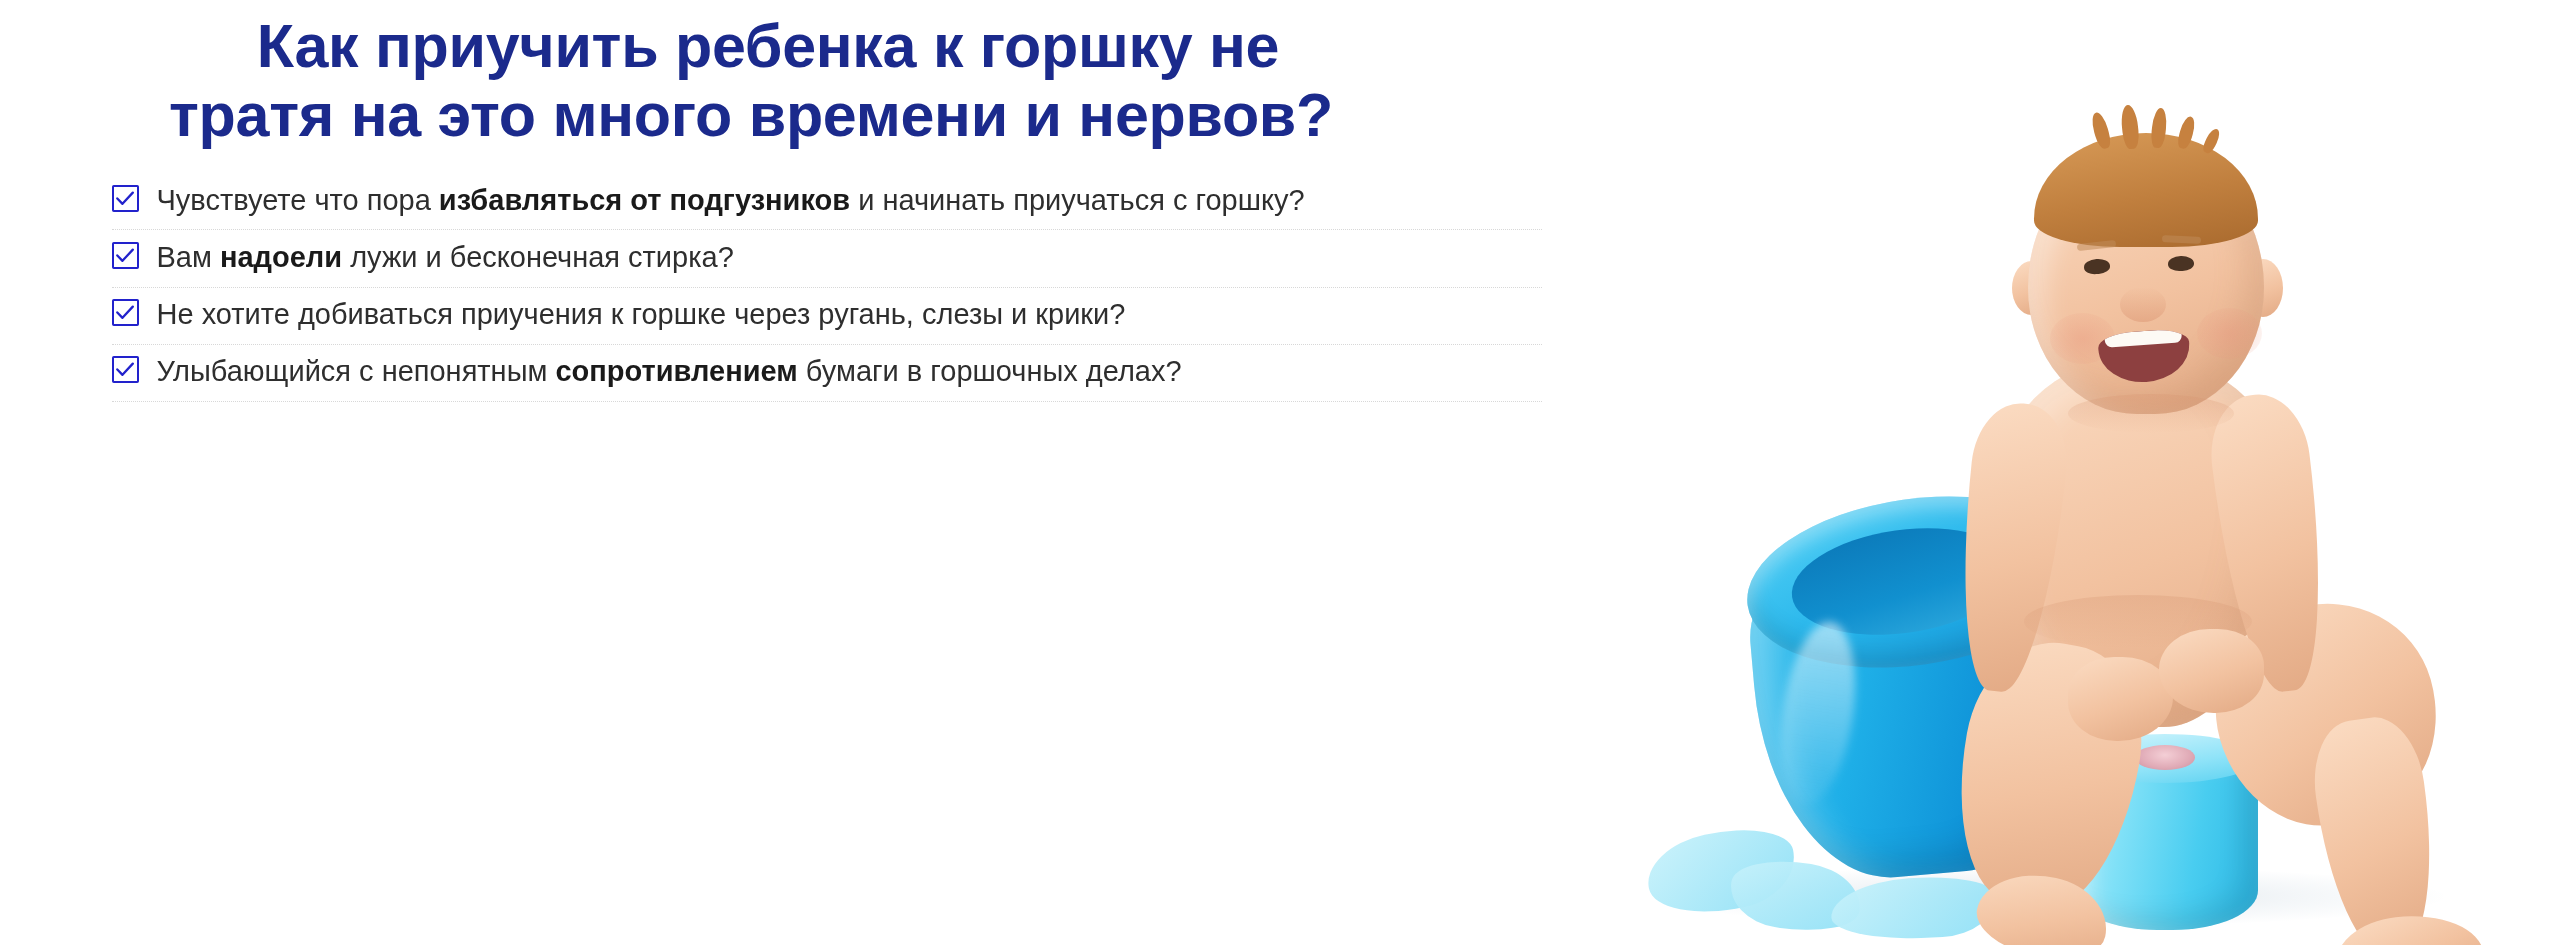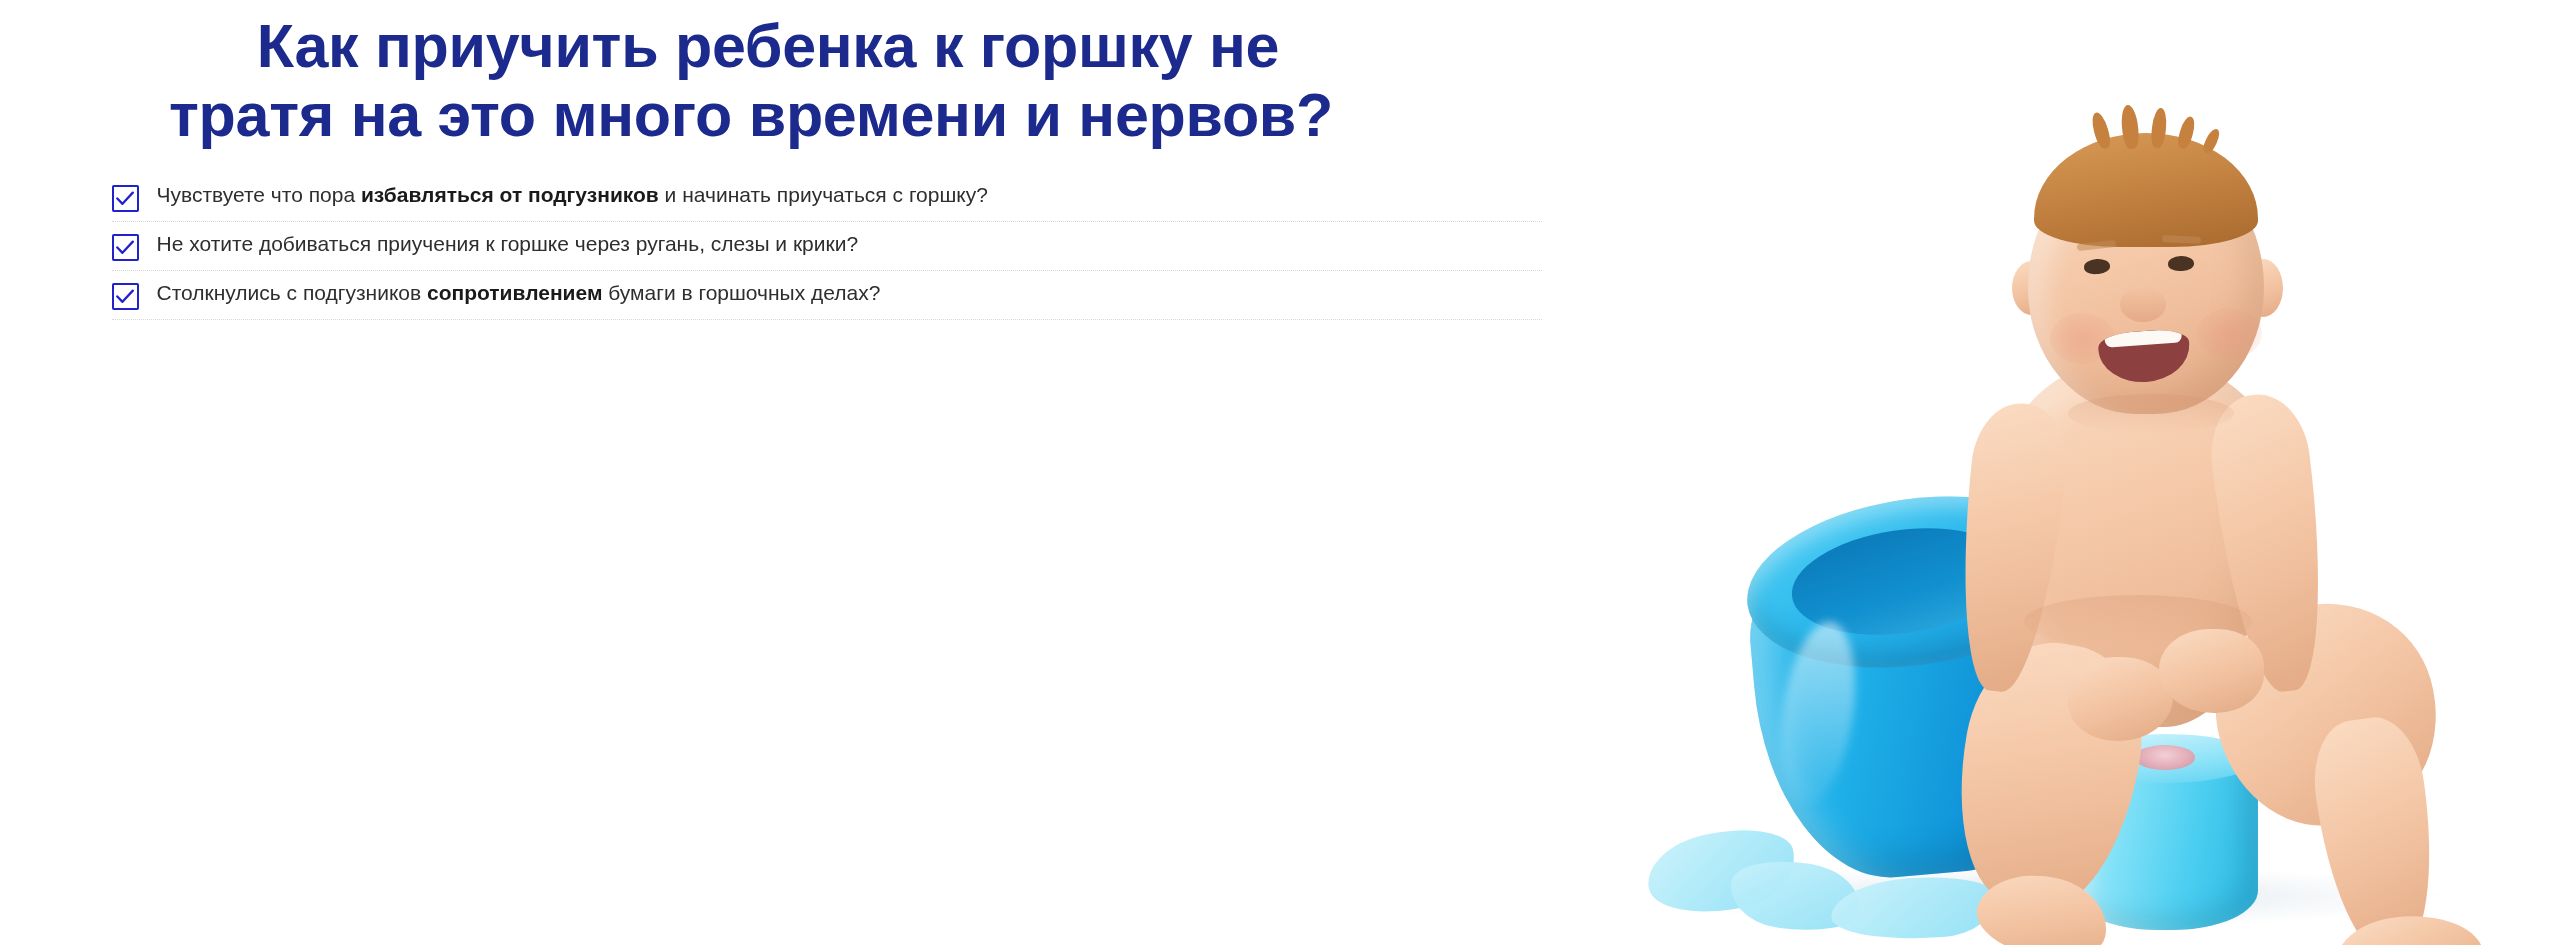--- a/index.html
+++ b/index.html
@@ -85,21 +85,21 @@
     background: #ffffff;
     display: inline-flex;
     align-items: center;
     justify-content: center;
     cursor: pointer;
   }
   .checkbox svg { display: block; }
 
   .check-text {
     font-family: "Liberation Sans", "DejaVu Sans", sans-serif;
-    font-size: 21px;
+    font-size: 29px;
     line-height: 1.42;
     color: #2e2e2e;
     font-weight: 400;
     max-width: 1244px;
   }
   .check-text b { font-weight: 700; color: #1a1a1a; }
 
   
   .photo-col {
     position: absolute;
@@ -343,41 +343,51 @@
         <span class="checkbox">
           <svg width="18.4" height="15" viewBox="0 0 21 17" aria-hidden="true">
             <path d="M1.5 8.4 L7.4 14.6 L19.2 1.8" fill="none" stroke="#2222cc" stroke-width="2.6" stroke-linecap="round" stroke-linejoin="round"></path>
           </svg>
         </span>
         <span class="check-text">
           <span>Чувствуете что пора </span><b>избавляться от подгузников</b><span> и начинать приучаться с горшку?</span>
         </span>
       </li>
 
-
-
       <li class="check-item">
         <span class="checkbox">
           <svg width="18.4" height="15" viewBox="0 0 21 17" aria-hidden="true">
             <path d="M1.5 8.4 L7.4 14.6 L19.2 1.8" fill="none" stroke="#2222cc" stroke-width="2.6" stroke-linecap="round" stroke-linejoin="round"></path>
           </svg>
         </span>
         <span class="check-text">
-          <span>Не хотите добиваться приучения к горшке через ругань, слезы и крики?</span>
+          <span>Вам </span><b>надоели</b><span> лужи и бесконечная стирка?</span>
         </span>
       </li>
+
 
       <li class="check-item">
         <span class="checkbox">
           <svg width="18.4" height="15" viewBox="0 0 21 17" aria-hidden="true">
             <path d="M1.5 8.4 L7.4 14.6 L19.2 1.8" fill="none" stroke="#2222cc" stroke-width="2.6" stroke-linecap="round" stroke-linejoin="round"></path>
           </svg>
         </span>
         <span class="check-text">
-          <span>Столкнулись с подгузников </span><b>сопротивлением</b><span> бумаги  в горшочных делах?</span>
+          <span>Не хотите добиваться приучения к горшке через ругань, слезы и крики?</span>
+        </span>
+      </li>
+
+      <li class="check-item">
+        <span class="checkbox">
+          <svg width="18.4" height="15" viewBox="0 0 21 17" aria-hidden="true">
+            <path d="M1.5 8.4 L7.4 14.6 L19.2 1.8" fill="none" stroke="#2222cc" stroke-width="2.6" stroke-linecap="round" stroke-linejoin="round"></path>
+          </svg>
+        </span>
+        <span class="check-text">
+          <span>Улыбающийся с непонятным </span><b>сопротивлением</b><span> бумаги  в горшочных делах?</span>
         </span>
       </li>
 
     </ul>
   </div>
 
   <div class="photo-col">
     <div class="photo-stage">
 
       <div class="floor-shadow"></div>

